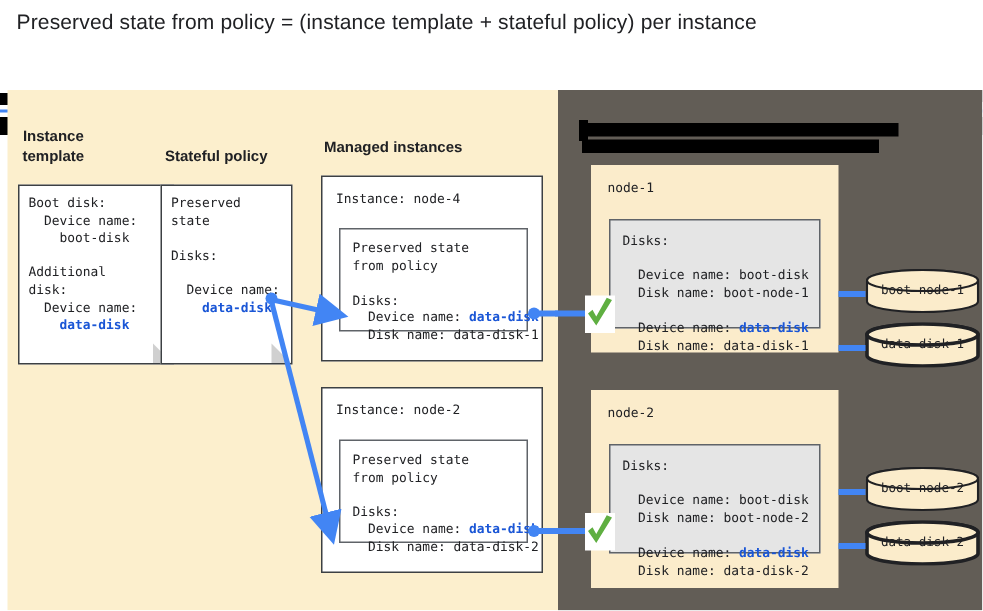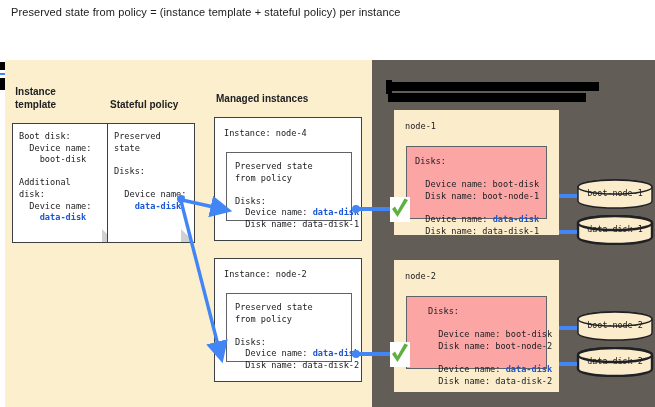--- a/index.html
+++ b/index.html
@@ -16,21 +16,21 @@
     height: 407px;
     overflow: hidden;
     background: #ffffff;
   }
 
   
   .title {
     position: absolute;
     left: 11px;
     top: 6px;
-    font-size: 11px;
+    font-size: 14px;
     color: #202124;
     letter-spacing: 0.1px;
     white-space: nowrap;
   }
 
   
   .legend-band {
     position: absolute;
     left: 0;
     top: 30px;
@@ -183,21 +183,21 @@
   }
 
   
   .node-card {
     position: absolute;
     background: #fbeccb;
     box-sizing: border-box;
   }
   .node-inner {
     position: absolute;
-    background: #fca5a5;
+    background: #e5e5e5;
     border: 1px solid #5f6368;
     box-sizing: border-box;
   }
 
   
   .cyl {
     position: absolute;
     width: 78px;
     height: 30px;
   }
@@ -351,21 +351,21 @@
   <span>Disk name: boot-node-1</span>
 
   <span>Device name: </span><span class="blue">data-disk</span>
   <span>Disk name: </span><b><span>data-disk-1</span></b></div>
       </div>
     </div>
 
     <div class="node-card" style="left:394px;top:200px;width:165px;height:132px;">
       <div class="mono" style="padding:11px 0 0 11px;">node-2</div>
       <div class="node-inner" style="left:12px;top:36px;width:141px;height:73px;">
-        <div class="mono" style="padding:9px 0 0 8px;margin-left:13px;"><span>Disks:</span>
+        <div class="mono" style="padding:9px 0 0 8px;"><span>Disks:</span>
 
   <span>Device name: boot-disk</span>
   <span>Disk name: boot-node-2</span>
 
   <span>Device name: </span><span class="blue">data-disk</span>
   <span>Disk name: </span><b><span>data-disk-2</span></b></div>
       </div>
     </div>
 
     <div class="cyl" style="left:576px;top:119px;">

